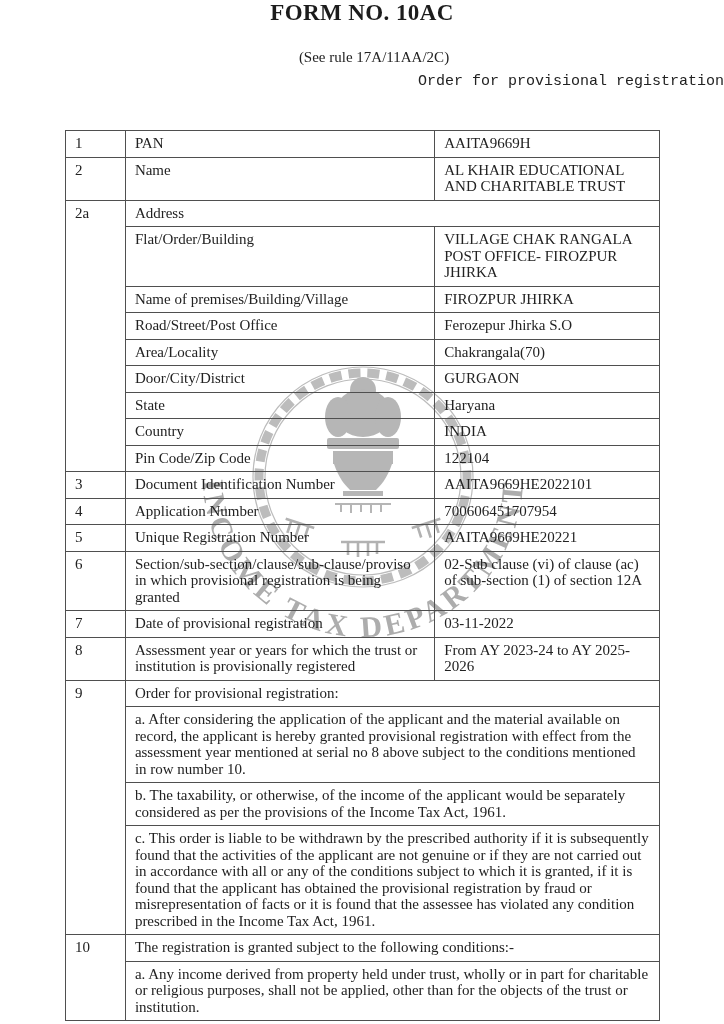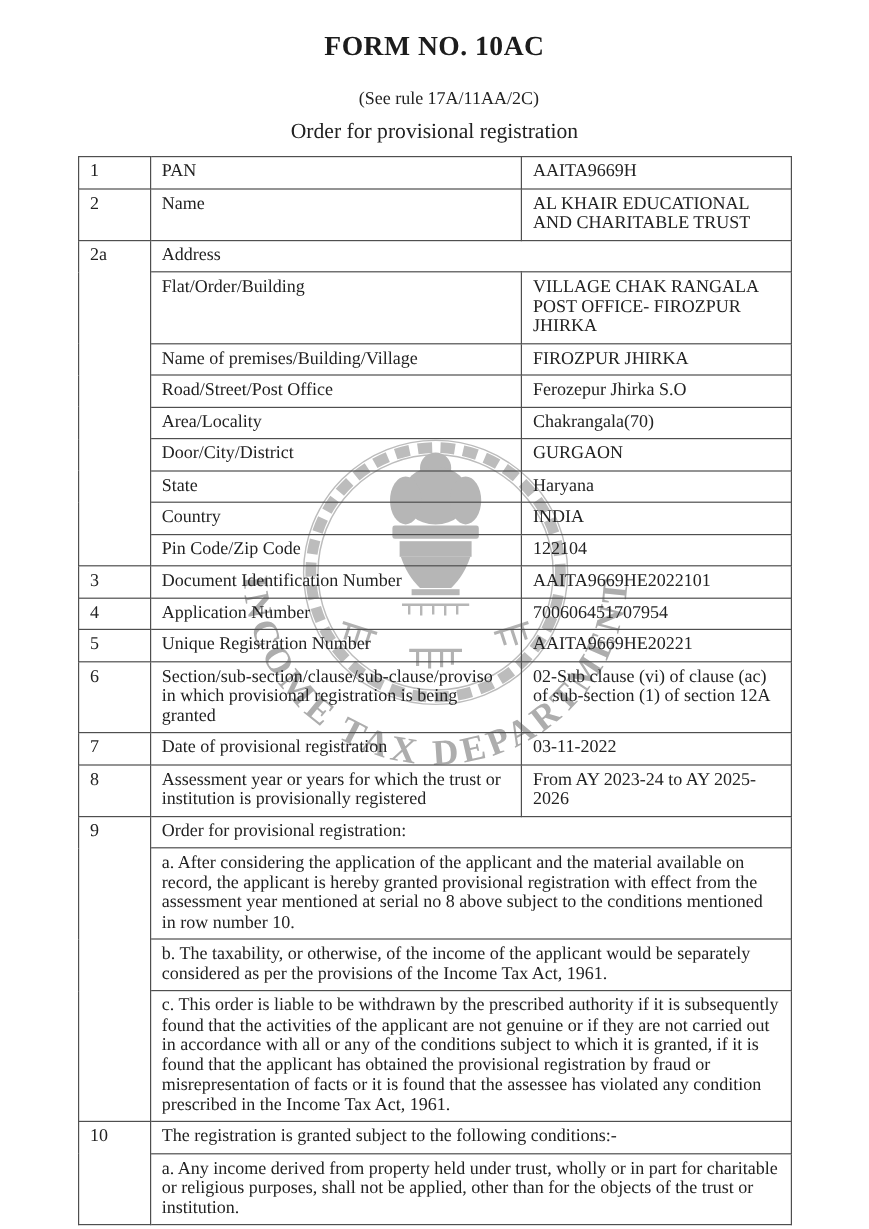--- a/index.html
+++ b/index.html
@@ -9,36 +9,36 @@
     width: 724px;
     height: 1024px;
     background: #ffffff;
     font-family: "Liberation Serif", serif;
     color: #222222;
     overflow: hidden;
     margin: 0 auto;
   }
   .doc-title {
     text-align: center;
-    padding-top: 26px;
     font-size: 23px;
     font-weight: bold;
     letter-spacing: 0.4px;
     color: #1c1c1c;
   }
   .rule-ref {
     text-align: center;
     margin-top: 23px;
     font-size: 15px;
     margin-left: 24px;
   }
   .subtitle {
-    text-align: center;
+    text-align: right;
     margin-top: 7px;
-    font-size: 18px;
+    font-size: 15px;
+    font-family: Liberation Mono, monospace;
   }
   .watermark {
     position: absolute;
     left: 103px;
     top: 247px;
     width: 520px;
     height: 520px;
     z-index: 0;
     pointer-events: none;
   }

